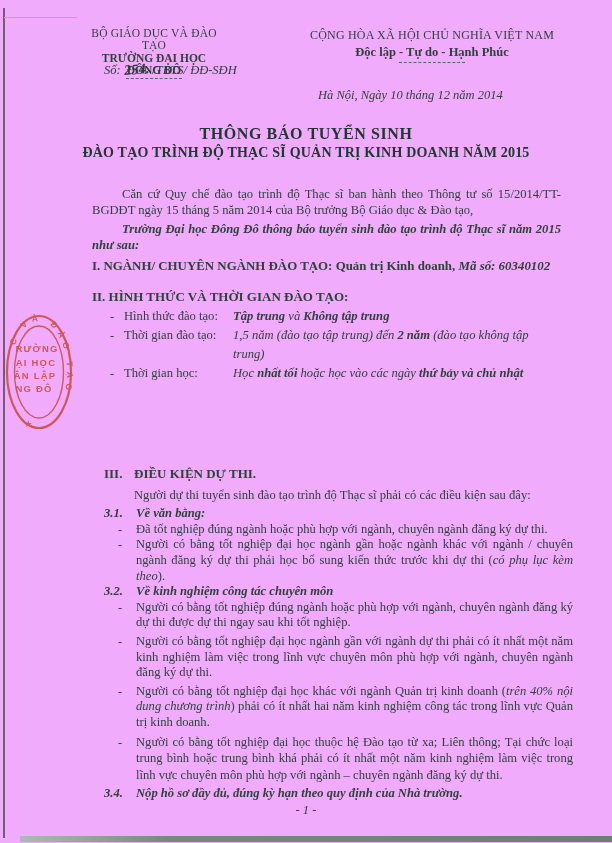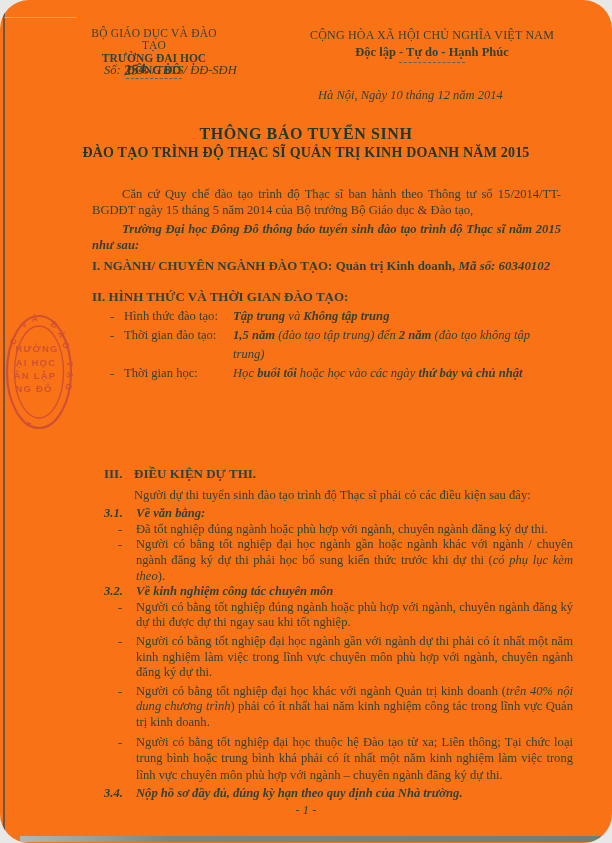--- a/index.html
+++ b/index.html
@@ -1,21 +1,20 @@
 <!DOCTYPE html>
 <html lang="vi"><head>
 <meta charset="utf-8">
 <style>
   html,body{margin:0;padding:0;background:#e8e8e6;}
   .page{
     position:relative;width:612px;height:843px;margin:0 auto;
-    background:#f97316;overflow:hidden;
+    background:#f0abfc;overflow:hidden;
     font-family:"Liberation Serif","DejaVu Serif",serif;
     color:#2e4238;
-    border-radius:29px;
   }
   
   .edge-left{position:absolute;left:3px;top:8px;width:2px;height:830px;background:#4b4e49;opacity:.8;}
   .edge-top{position:absolute;left:4px;top:17px;width:73px;height:1px;background:#a9b2ab;}
   .edge-bottom{position:absolute;left:20px;top:836px;width:592px;height:6px;
     background:linear-gradient(to right,#aebbb4,#79887f 25%,#6e7e76);}
   
   .hdr-left{position:absolute;left:84px;top:27px;width:140px;text-align:center;}
   .hdr-left .l1{font-size:11.5px;letter-spacing:.2px;}
   .hdr-left .l2{font-size:11.5px;font-weight:bold;margin-top:1px;}
@@ -101,26 +100,26 @@
 
     <div class="sec2-h">II. HÌNH THỨC VÀ THỜI GIAN ĐÀO TẠO:</div>
     <div class="s2-item">
       <span class="dash">-</span>
       <span class="lbl">Hình thức đào tạo:</span>
       <span class="val"><span style="font-weight: bold; font-style: italic;">Tập trung</span><span style="font-style: italic;"> và </span><span style="font-weight: bold; font-style: italic;">Không tập trung</span></span>
     </div>
     <div class="s2-item">
       <span class="dash">-</span>
       <span class="lbl">Thời gian đào tạo:</span>
-      <span class="val"><span style="font-weight: bold; font-style: italic;">1,5 năm </span><span style="font-style: italic;">(đào tạo tập trung) đến </span><span style="font-weight: bold; font-style: italic;">2 năm </span><span style="font-style: italic;">(đào tạo không tập trung)</span></span>
+      <span class="val"><span style="font-weight: normal; font-style: italic;">1,5 năm </span><span style="font-style: italic;">(đào tạo tập trung) đến </span><span style="font-weight: bold; font-style: italic;">2 năm </span><span style="font-style: italic;">(đào tạo không tập trung)</span></span>
     </div>
     <div class="s2-item">
       <span class="dash">-</span>
       <span class="lbl">Thời gian học:</span>
-      <span class="val"><span style="font-style: italic;">Học </span><span style="font-weight: bold; font-style: italic;">buổi tối </span><span style="font-style: italic;">hoặc học vào các ngày </span><span style="font-weight: bold; font-style: italic;">thứ bảy và chủ nhật</span></span>
+      <span class="val"><span style="font-style: italic;">Học </span><span style="font-weight: bold; font-style: italic;">nhất tối </span><span style="font-style: italic;">hoặc học vào các ngày </span><span style="font-weight: bold; font-style: italic;">thứ bảy và chủ nhật</span></span>
     </div>
   </div>
 
   <div class="blockB">
     <div class="sec3-h">
       <span class="num">III.</span>
       <span>ĐIỀU KIỆN DỰ THI.</span>
     </div>
     <p class="intro">Người dự thi tuyển sinh đào tạo trình độ Thạc sĩ phải có các điều kiện sau đây:</p>
 

